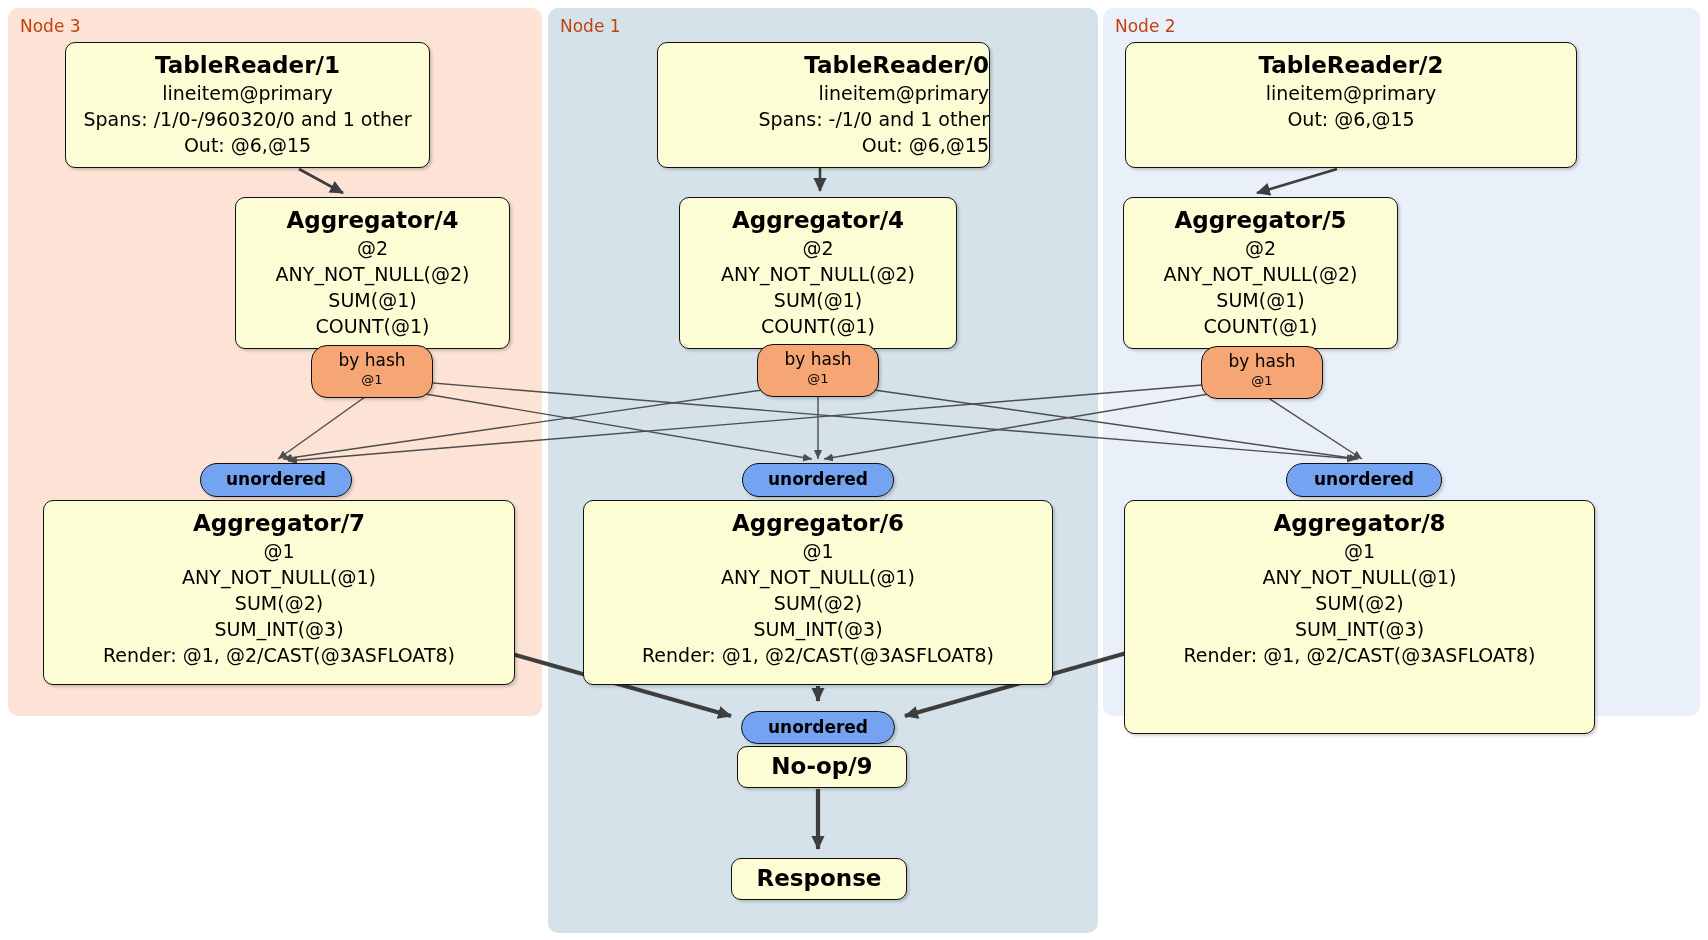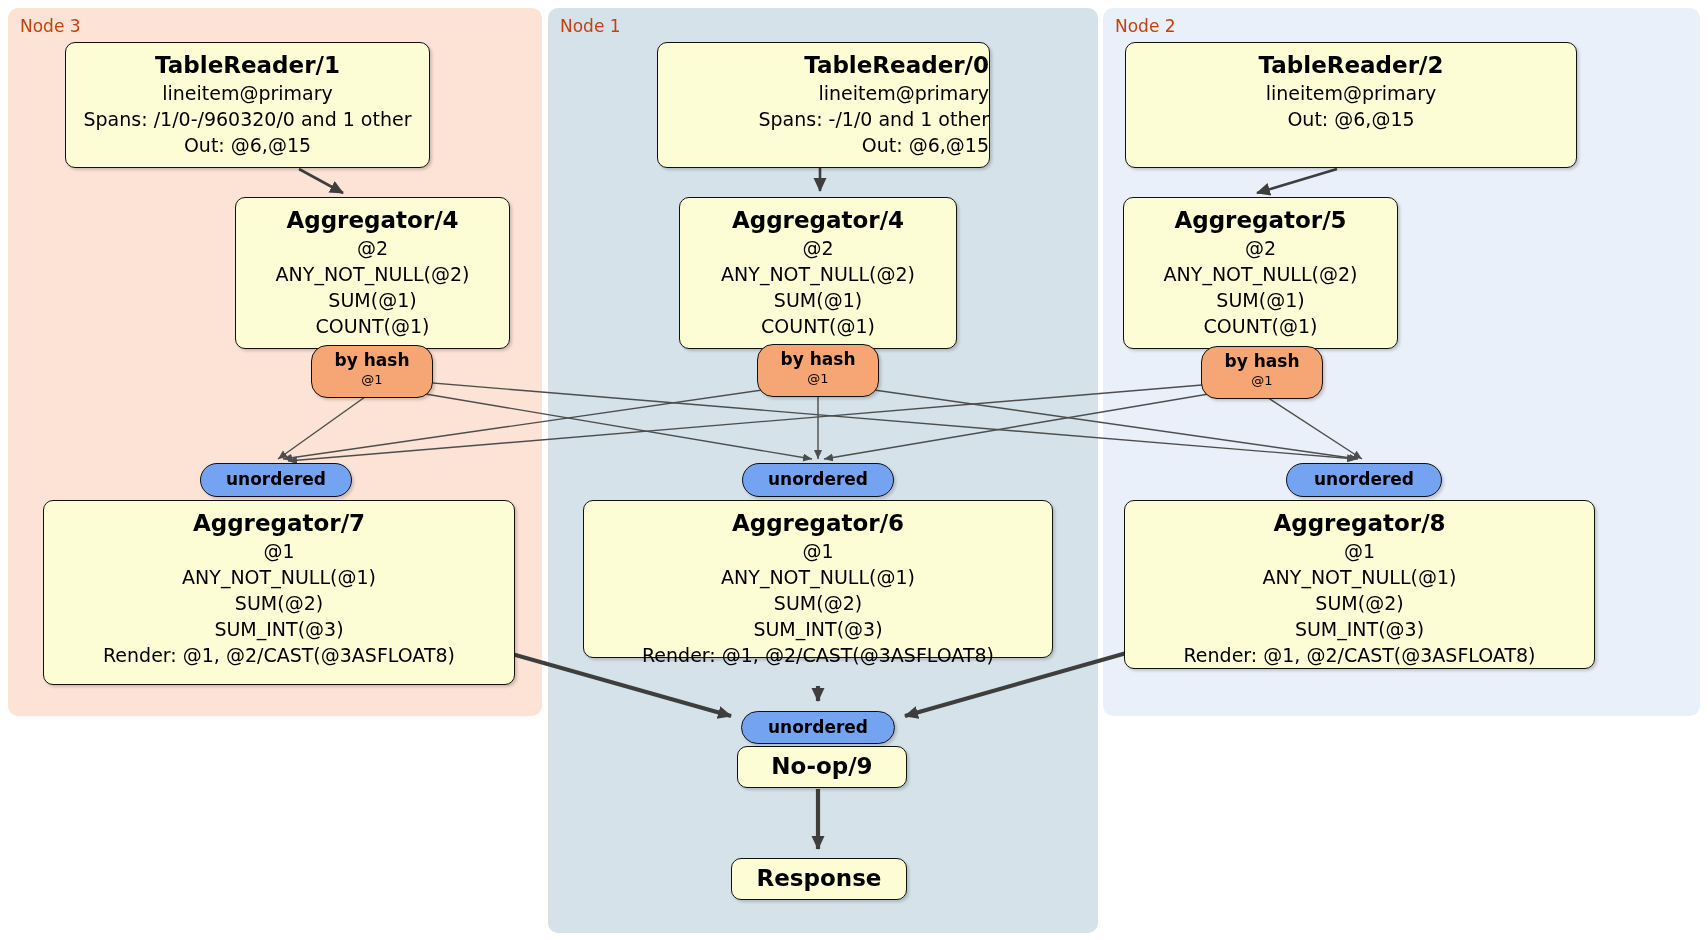--- a/index.html
+++ b/index.html
@@ -40,21 +40,21 @@
   }
   .box .title { font-size:23px; font-weight:bold; line-height:30px; }
   .box.small { padding-top:0; }
   .box.small .title { line-height:39px; }
   .hash-badge {
     position:absolute; background:var(--hash_fill);
     border:1.5px solid var(--border); border-radius:16px;
     text-align:center; z-index:3; padding-top:4px;
     box-shadow:2px 2px 3px rgba(0,0,0,0.18);
   }
-  .hash-badge .hb-label { font-size:17px; font-weight:bold; line-height:21px; }
+  .hash-badge .hb-label { font-size:17px; font-weight:normal; line-height:21px; }
   .hash-badge .hb-detail { font-size:13px; line-height:17px; }
   .stream-badge {
     position:absolute; background:var(--stream_fill);
     border:1.5px solid var(--border); border-radius:17px;
     text-align:center; font-size:17px; font-weight:bold; line-height:31px;
     z-index:3; box-shadow:2px 2px 3px rgba(0,0,0,0.18);
   }
 </style>
 </head>
 <body>
@@ -166,29 +166,29 @@
   </div>
 
   <div class="box" style="left:43px; top:500px; width:472px; height:185px;">
     <div class="title">Aggregator/7</div>
     <div>@1</div>
     <div>ANY_NOT_NULL(@1)</div>
     <div>SUM(@2)</div>
     <div>SUM_INT(@3)</div>
     <div>Render: @1, @2/CAST(@3ASFLOAT8)</div>
   </div>
-  <div class="box" style="left:583px; top:500px; width:470px; height:158px;">
+  <div class="box" style="left:583px; top:500px; width:470px; height:185px;">
     <div class="title">Aggregator/6</div>
     <div>@1</div>
     <div>ANY_NOT_NULL(@1)</div>
     <div>SUM(@2)</div>
     <div>SUM_INT(@3)</div>
     <div>Render: @1, @2/CAST(@3ASFLOAT8)</div>
   </div>
-  <div class="box" style="left:1124px; top:500px; width:471px; height:169px;">
+  <div class="box" style="left:1124px; top:500px; width:471px; height:234px;">
     <div class="title">Aggregator/8</div>
     <div>@1</div>
     <div>ANY_NOT_NULL(@1)</div>
     <div>SUM(@2)</div>
     <div>SUM_INT(@3)</div>
     <div>Render: @1, @2/CAST(@3ASFLOAT8)</div>
   </div>
 
   <div class="stream-badge" style="left:741px; top:711px; width:154px; height:33px;">
     <span>unordered</span>

